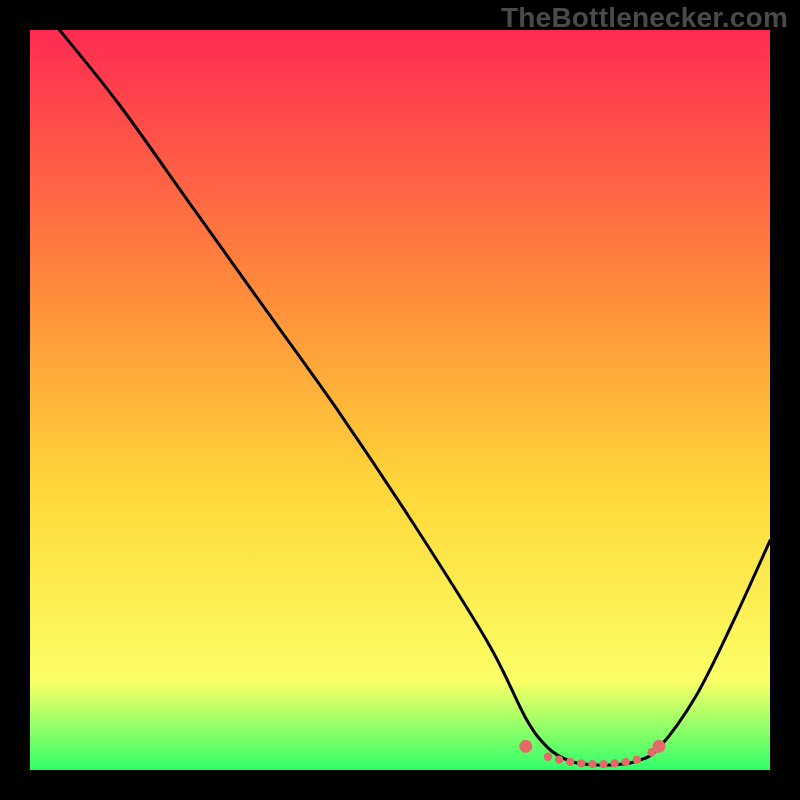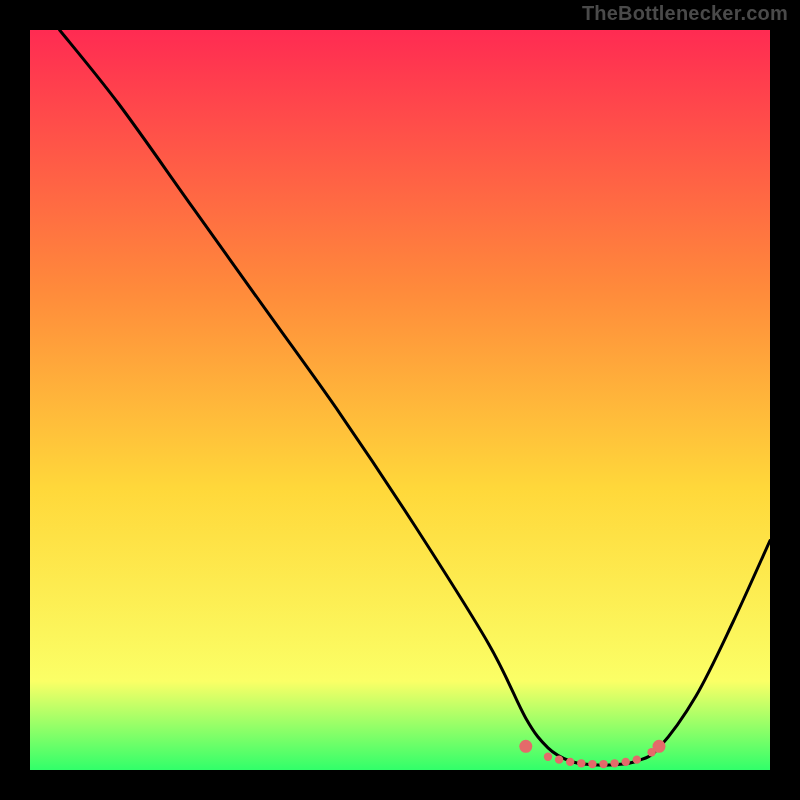--- a/index.html
+++ b/index.html
@@ -15,21 +15,21 @@
     position: relative;
     width: 800px;
     height: 800px;
     background: #000;
   }
   .attribution {
     position: absolute;
     top: 2px;
     right: 12px;
     color: #4a4a4a;
-    font-size: 20px;
+    font-size: 28px;
     font-weight: 700;
     letter-spacing: 0.2px;
     user-select: none;
   }
   .plot {
     position: absolute;
     left: 30px;
     top: 30px;
     width: 740px;
     height: 740px;

